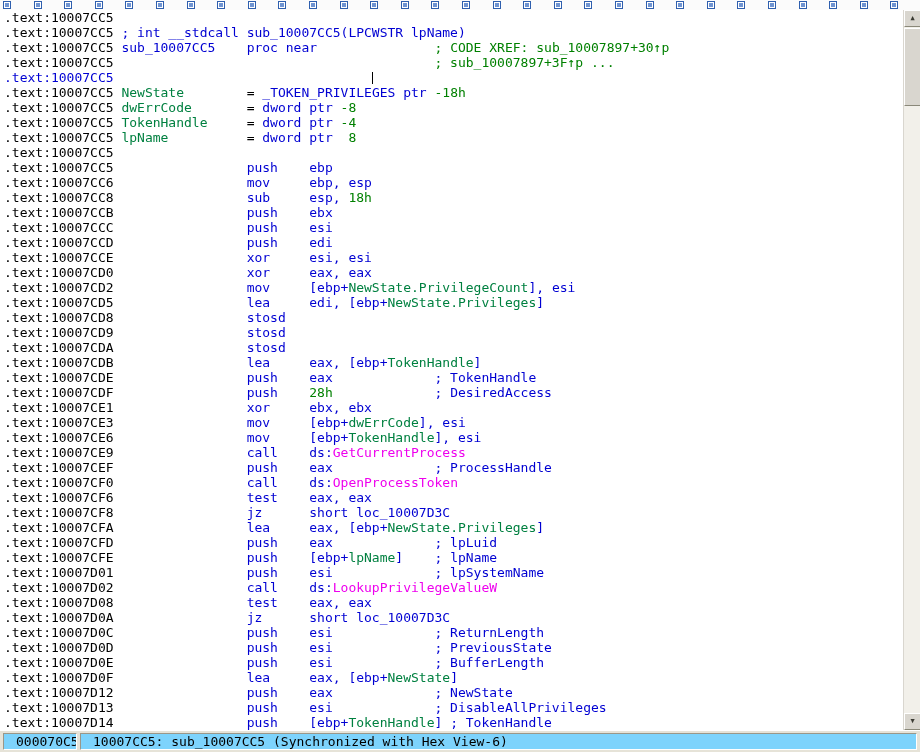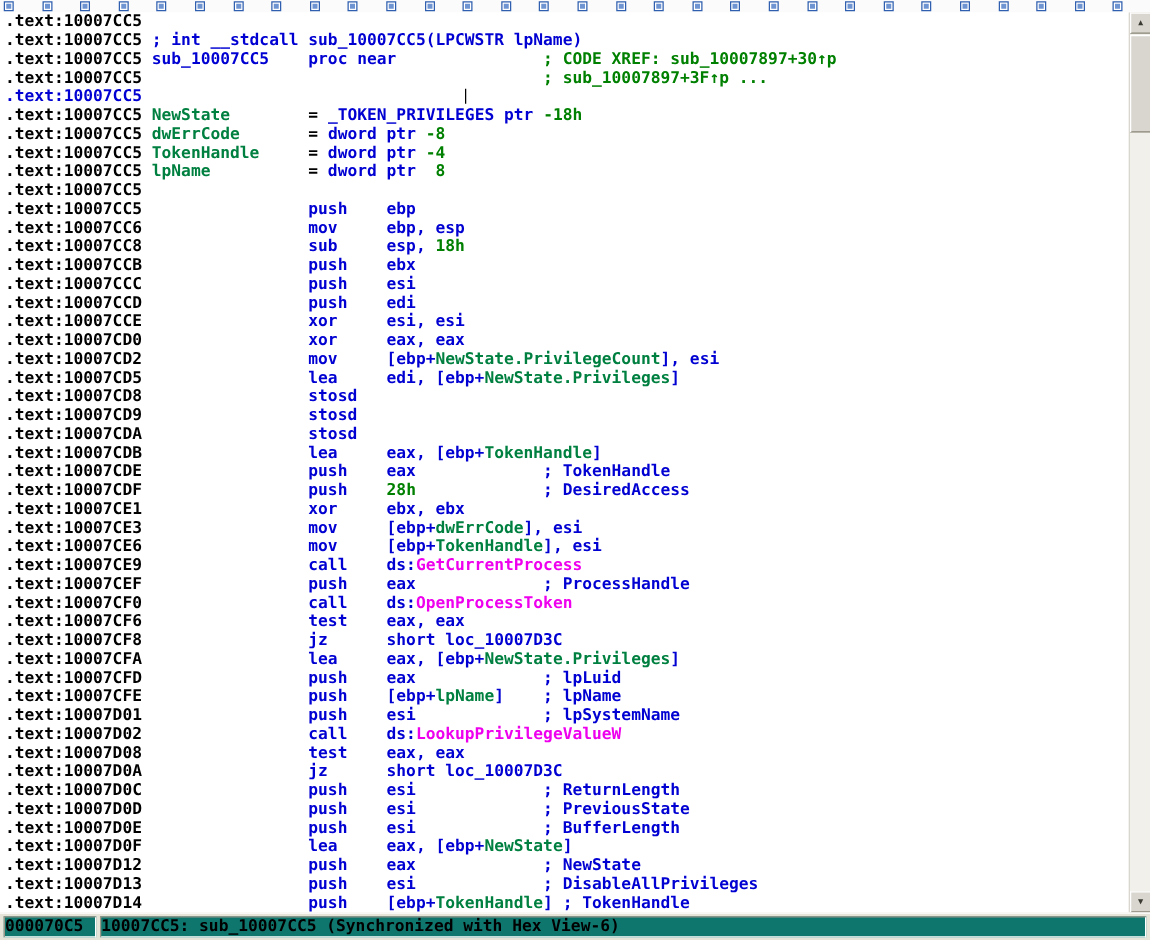--- a/index.html
+++ b/index.html
@@ -26,21 +26,21 @@
     width: 4px; height: 4px; background: #6f94d2;
   }
 
   
   #listing {
     position: absolute; top: 10px; left: 0; right: 17px; bottom: 22px;
     background: #ffffff; padding-left: 4px;
     font-size: 13px; line-height: 15px; white-space: pre;
     overflow: hidden;
   }
-  .asm-line { height: 15px; white-space: pre; font-weight: bold; }
+  .asm-line { height: 15px; white-space: pre; }
   .caret {
     display: inline-block; width: 1px; height: 12px;
     background: #000000; vertical-align: -2px;
   }
 
   
   #vscroll {
     position: absolute; top: 10px; right: 0; width: 17px; height: 720px;
     background: #f2f0ea; border-left: 1px solid #d9d6cf;
   }
@@ -60,23 +60,23 @@
   }
 
   
   #statusbar {
     position: absolute; bottom: 0; left: 0; width: 920px; height: 22px;
     background: #e6e3d8; border-top: 1px solid #ffffff;
     display: flex; align-items: center; gap: 3px; padding: 2px 3px;
     font-size: 13px; color: #000000;
   }
   .status-cell {
-    height: 17px; padding: 0 0; white-space: pre;
+    height: 17px; padding: 0 12px; white-space: pre;
     border: 1px solid; border-color: #9a9789 #ffffff #ffffff #9a9789;
-    background: #0f766e; overflow: hidden; font-weight: bold;
+    background: #7dd3fc; overflow: hidden;
   }
   #status-addr { width: 74px; }
   #status-loc { flex: 1; }
 </style>
 </head>
 <body>
 
 <div id="root">
 
   <div id="tabstrip">

